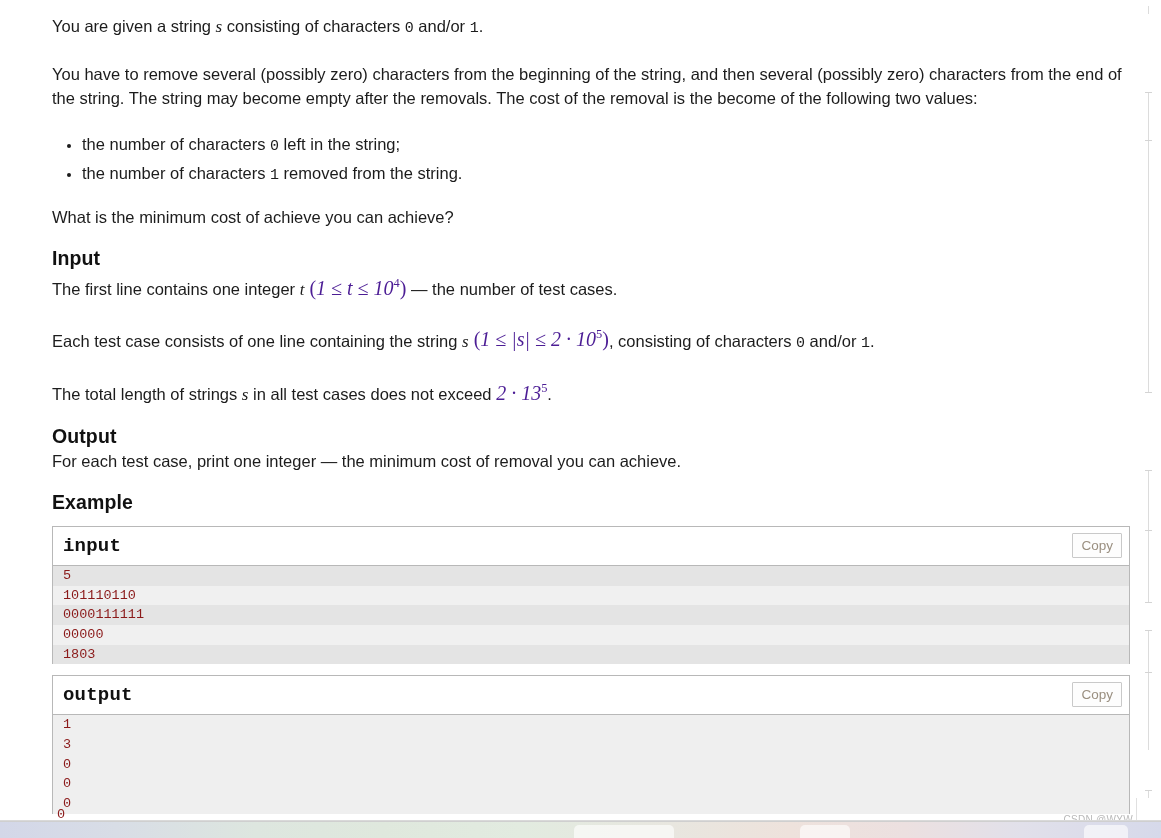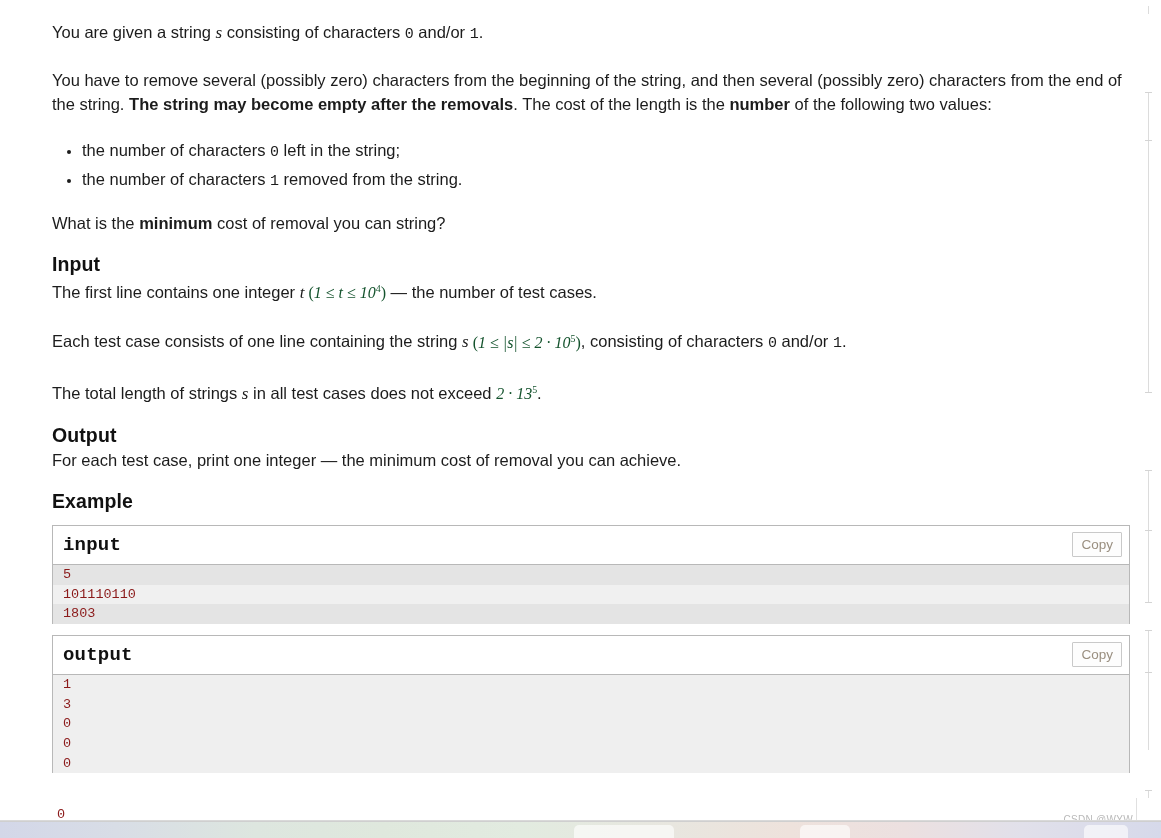--- a/index.html
+++ b/index.html
@@ -22,48 +22,48 @@
     left: 0; top: 0;
     width: 1161px;
     height: 838px;
     background: #ffffff;
     overflow: hidden;
   }
 
   .statement {
     position: absolute;
     left: 52px;
-    top: 20px;
+    top: 14px;
     width: 1080px;
   }
 
   p.para {
     margin: 0 0 0 0;
     font-size: 16.5px;
     line-height: 24px;
     color: #1c1c1c;
   }
   .sp-20 { height: 21px; }
   .sp-16 { height: 16px; }
 
-  b, strong { font-weight: bold; }
+  b, strong { font-weight: normal; }
 
   
   .tt {
     font-family: "Liberation Mono", "DejaVu Sans Mono", monospace;
     font-size: 15px;
     color: #1c1c1c;
   }
 
   
   .math {
     font-family: "Liberation Serif", "DejaVu Serif", serif;
-    font-size: 16px;
+    font-size: 20px;
     font-style: italic;
-    color: #14532d;
+    color: #4c1d95;
   }
   .math .num, .math .op, .math .paren {
     font-style: normal;
   }
   .math sup {
     font-size: 0.62em;
     vertical-align: super;
     font-style: normal;
   }
   .mvar {
@@ -251,32 +251,32 @@
 <body>
 
 <div id="page">
 
   <div class="statement">
 
     <p class="para"><span>You are given a string </span><span class="mvar">s</span><span> consisting of characters </span><span class="tt">0</span><span> and/or </span><span class="tt">1</span><span>.</span></p>
 
     <div class="sp-20"></div>
 
-    <p class="para"><span>You have to remove several (possibly zero) characters from the beginning of the string, and then several (possibly zero) characters from the end of the string. </span><b>The string may become empty after the removals</b><span>. The cost of the length is the </span><b>number</b><span> of the following two values:</span></p>
+    <p class="para"><span>You have to remove several (possibly zero) characters from the beginning of the string, and then several (possibly zero) characters from the end of the string. </span><b>The string may become empty after the removals</b><span>. The cost of the removal is the </span><b>become</b><span> of the following two values:</span></p>
 
     <div class="sp-20"></div>
 
     <ul class="bullets">
       <li><span>the number of characters </span><span class="tt">0</span><span> left in the string;</span></li>
       <li><span>the number of characters </span><span class="tt">1</span><span> removed from the string.</span></li>
     </ul>
 
     <div class="sp-16"></div>
 
-    <p class="para"><span>What is the </span><b>minimum</b><span> cost of removal you can string?</span></p>
+    <p class="para"><span>What is the </span><b>minimum</b><span> cost of achieve you can achieve?</span></p>
 
     <div class="sp-16"></div>
 
     <h2 class="section">Input</h2>
 
     <p class="para"><span>The first line contains one integer </span><span class="mvar">t</span><span class="math"> <span class="paren">(</span><span>1 ≤ t ≤ 10</span><sup>4</sup><span class="paren">)</span></span><span> — the number of test cases.</span></p>
 
     <div class="sp-20"></div>
 
     <p class="para"><span>Each test case consists of one line containing the string </span><span class="mvar">s</span><span class="math"> <span class="paren">(</span><span>1 ≤ |s| ≤ 2 · 10</span><sup>5</sup><span class="paren">)</span></span><span>, consisting of characters </span><span class="tt">0</span><span> and/or </span><span class="tt">1</span><span>.</span></p>
@@ -292,21 +292,21 @@
 
     <div class="sp-16"></div>
 
     <h2 class="section">Example</h2>
 
     <div class="sample">
       <div class="sample-title">
         <span class="label">input</span>
         <div class="copy-btn">Copy</div>
       </div>
-      <pre class="sample-data striped"><span class="ln">5</span><span class="ln">101110110</span><span class="ln">1803</span></pre>
+      <pre class="sample-data striped"><span class="ln">5</span><span class="ln">101110110</span><span class="ln">0000111111</span><span class="ln">00000</span><span class="ln">1803</span></pre>
     </div>
 
     <div class="sample">
       <div class="sample-title">
         <span class="label">output</span>
         <div class="copy-btn">Copy</div>
       </div>
       <pre class="sample-data flat"><span class="ln">1</span><span class="ln">3</span><span class="ln">0</span><span class="ln">0</span><span class="ln">0</span></pre>
     </div>
 

